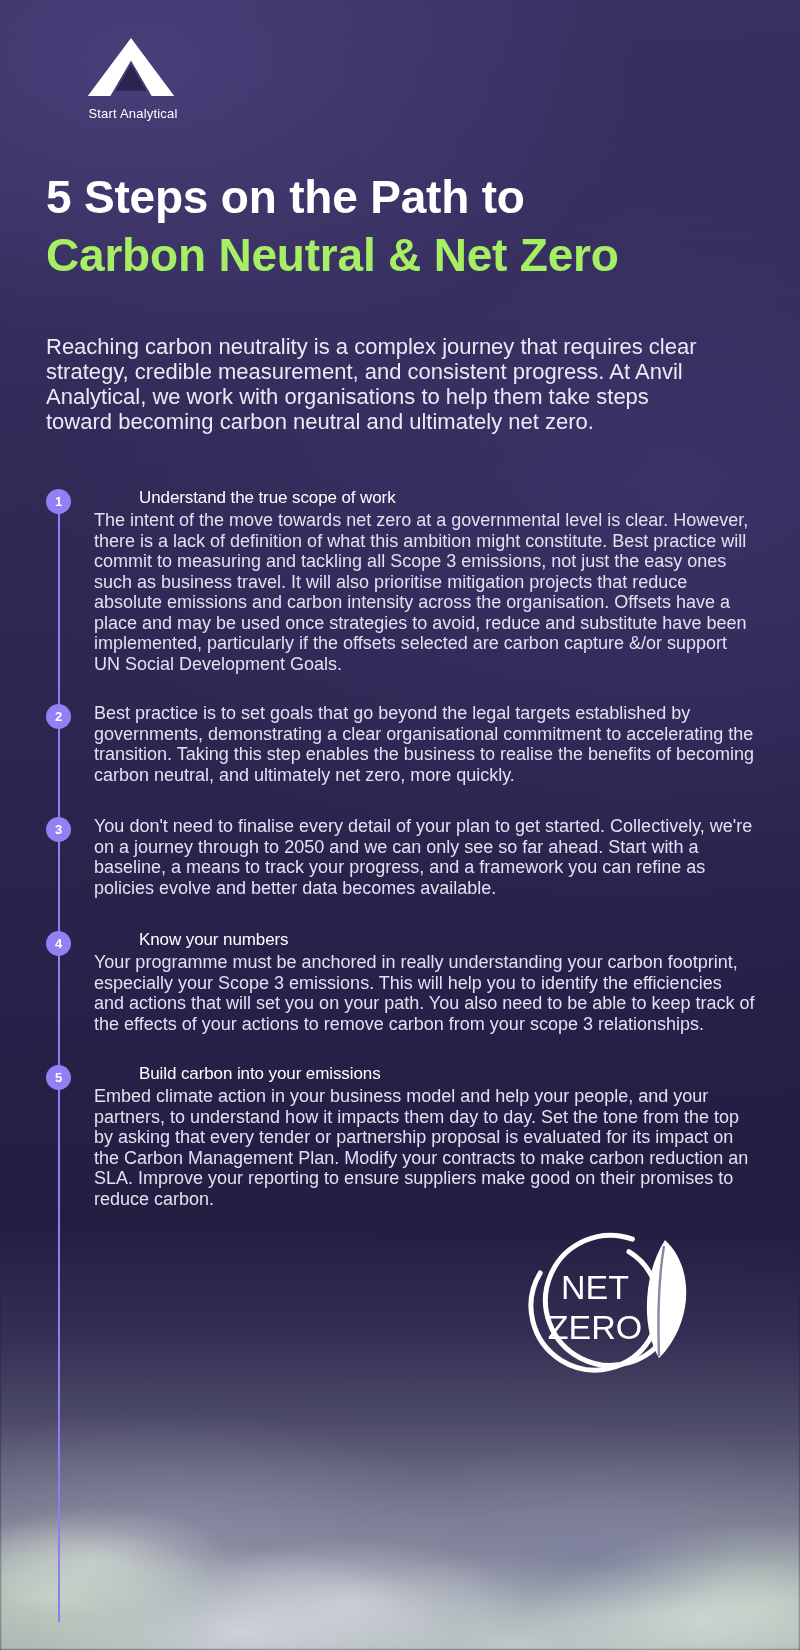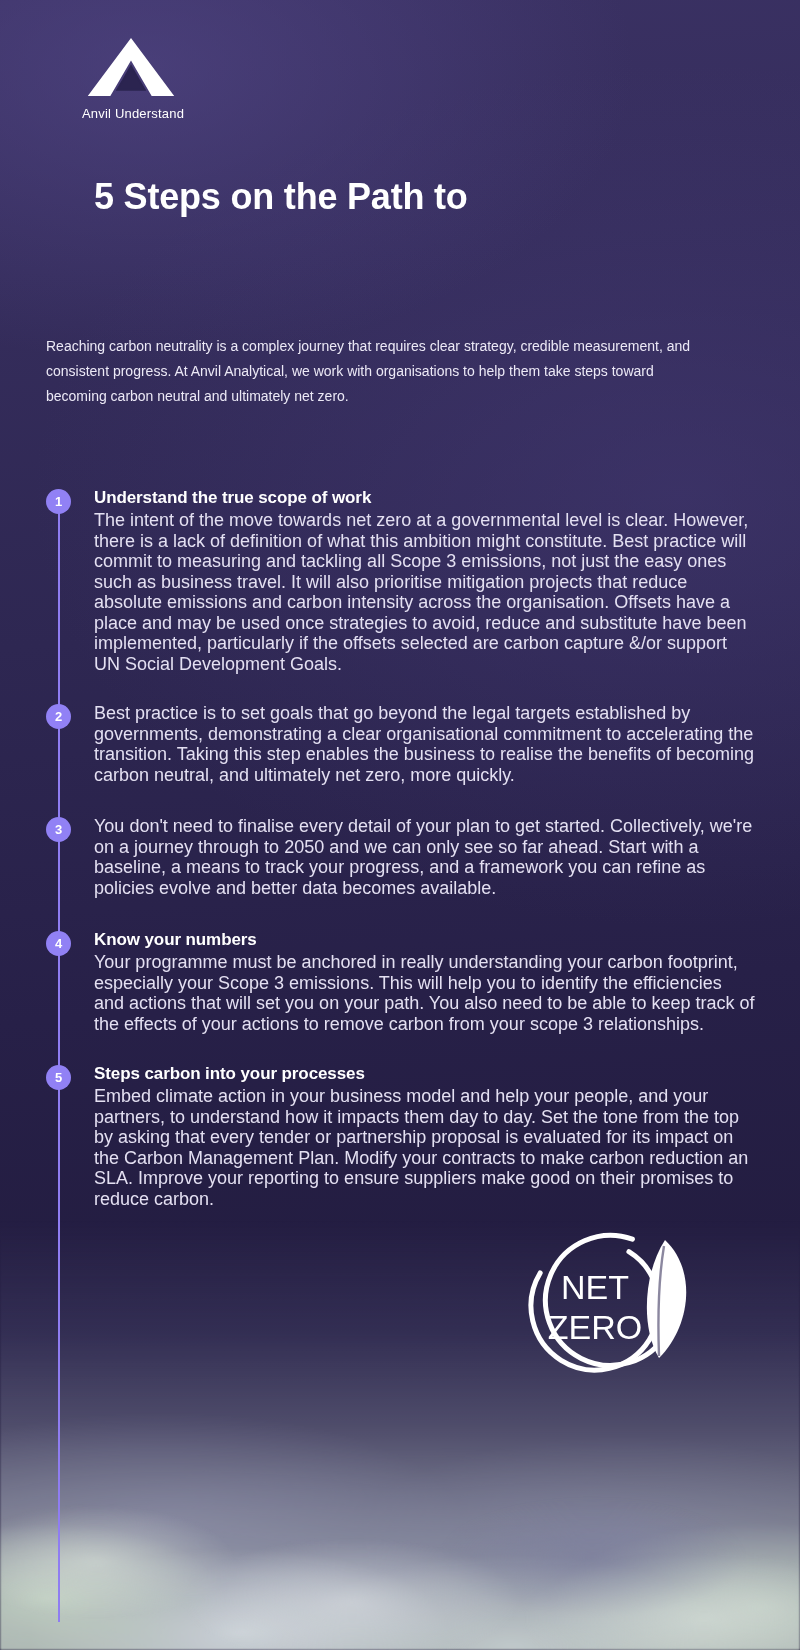--- a/index.html
+++ b/index.html
@@ -58,49 +58,48 @@
   .logo-mark { width:100%; height:62px; display:block; }
   .logo-text {
     margin-top:8px; font-size:13px; letter-spacing:0.2px;
     color:#ffffff; font-weight:400; text-align:center;
     padding-left:4px;
   }
 
   
   .title-wrap { position:absolute; left:46px; top:168px; width:700px; }
   .title-line {
-    font-size:36px; font-weight:700; line-height:58px;
+    font-size:46px; font-weight:700; line-height:58px;
     letter-spacing:-0.2px;
-    margin-left:48px;
   }
   .title-line.accent { color:#a6ee63; }
 
   .intro {
     position:absolute; left:46px; top:334px; width:660px;
-    font-size:14px; line-height:25px; color:#ece9f6; font-weight:400;
+    font-size:22px; line-height:25px; color:#ece9f6; font-weight:400;
   }
 
   
   .steps { position:absolute; left:46px; top:488px; width:710px; }
   .timeline {
     position:absolute; left:12px; top:14px; width:2px; height:1120px;
     background:#8f7df2;
   }
   .step { position:relative; padding-left:48px; margin-bottom:28px; }
   .badge {
     position:absolute; left:0; top:1px;
     width:25px; height:25px; border-radius:50%;
     background:#9181f5;
     color:#ffffff; font-size:13px; font-weight:700;
     display:flex; align-items:center; justify-content:center;
     line-height:1;
   }
   .step-title {
-    font-size:17px; font-weight:700; color:#ffffff;
-    margin-bottom:2px; letter-spacing:-0.1px;
+    font-size:17px; font-weight:400; color:#ffffff;
+    margin-bottom:2px; letter-spacing:-0.1px;margin-left:45px;
   }
   .step-body {
     font-size:18px; line-height:20.5px; color:#e4e0f2; font-weight:400;
   }
 
   
   .netzero { position:absolute; left:515px; top:1216px; width:200px; height:180px; }
 </style>
 </head>
 <body>
@@ -113,25 +112,26 @@
   <div class="content">
 
     <div class="logo-block">
       <svg class="logo-mark" viewBox="0 0 120 66">
         <path d="M60 2 L106 64 L82 64 L60 26 L38 64 L14 64 Z" fill="#ffffff"></path>
         <path d="M60 30 L76 58 L44 58 Z" fill="#2b2450"></path>
         <path d="M60 34 L74 58 L46 58 Z" fill="#ffffff" opacity="0.0"></path>
         <path d="M44 58 L76 58 L60 33 Z" fill="#2b2450"></path>
         <path d="M47 56 L73 56 L60 36 Z" fill="#2b2450"></path>
       </svg>
-      <div class="logo-text">Anvil Understand</div>
+      <div class="logo-text">Start Analytical</div>
     </div>
 
     <div class="title-wrap">
       <div class="title-line">5 Steps on the Path to</div>
+      <div class="title-line accent">Carbon Neutral &amp; Net Zero</div>
     </div>
 
     <p class="intro">Reaching carbon neutrality is a complex journey that requires clear strategy, credible measurement, and consistent progress. At Anvil Analytical, we work with organisations to help them take steps toward becoming carbon neutral and ultimately net zero.</p>
 
     <div class="steps">
       <div class="timeline"></div>
 
       <div class="step" style="margin-bottom:29px;">
         <div class="badge">1</div>
         <div class="step-title">Understand the true scope of work</div>
@@ -149,21 +149,21 @@
       </div>
 
       <div class="step" style="margin-bottom:30px;">
         <div class="badge">4</div>
         <div class="step-title">Know your numbers</div>
         <div class="step-body">Your programme must be anchored in really understanding your carbon footprint, especially your Scope 3 emissions. This will help you to identify the efficiencies and actions that will set you on your path. You also need to be able to keep track of the effects of your actions to remove carbon from your scope 3 relationships.</div>
       </div>
 
       <div class="step" style="margin-bottom:0;">
         <div class="badge">5</div>
-        <div class="step-title">Steps carbon into your processes</div>
+        <div class="step-title">Build carbon into your emissions</div>
         <div class="step-body">Embed climate action in your business model and help your people, and your partners, to understand how it impacts them day to day. Set the tone from the top by asking that every tender or partnership proposal is evaluated for its impact on the Carbon Management Plan. Modify your contracts to make carbon reduction an SLA. Improve your reporting to ensure suppliers make good on their promises to reduce carbon.</div>
       </div>
     </div>
 
     <div class="netzero">
       <svg viewBox="0 0 200 180" width="200" height="180">
         <path d="M138 40 A65 65 0 1 0 138 140" fill="none" stroke="#ffffff" stroke-width="5" stroke-linecap="round" transform="rotate(-20 80 90)"></path>
         <circle cx="80" cy="90" r="64" fill="none" stroke="#ffffff" stroke-width="5" stroke-dasharray="300 110" transform="rotate(-58 80 90)" stroke-linecap="round"></circle>
         <path d="M150 24 C182 54 176 110 144 142 C126 112 128 58 150 24 Z" fill="#ffffff"></path>
         <path d="M149 30 C142 72 143 112 144 140" fill="none" stroke="#2b2450" stroke-width="2.4" opacity="0.55"></path>

